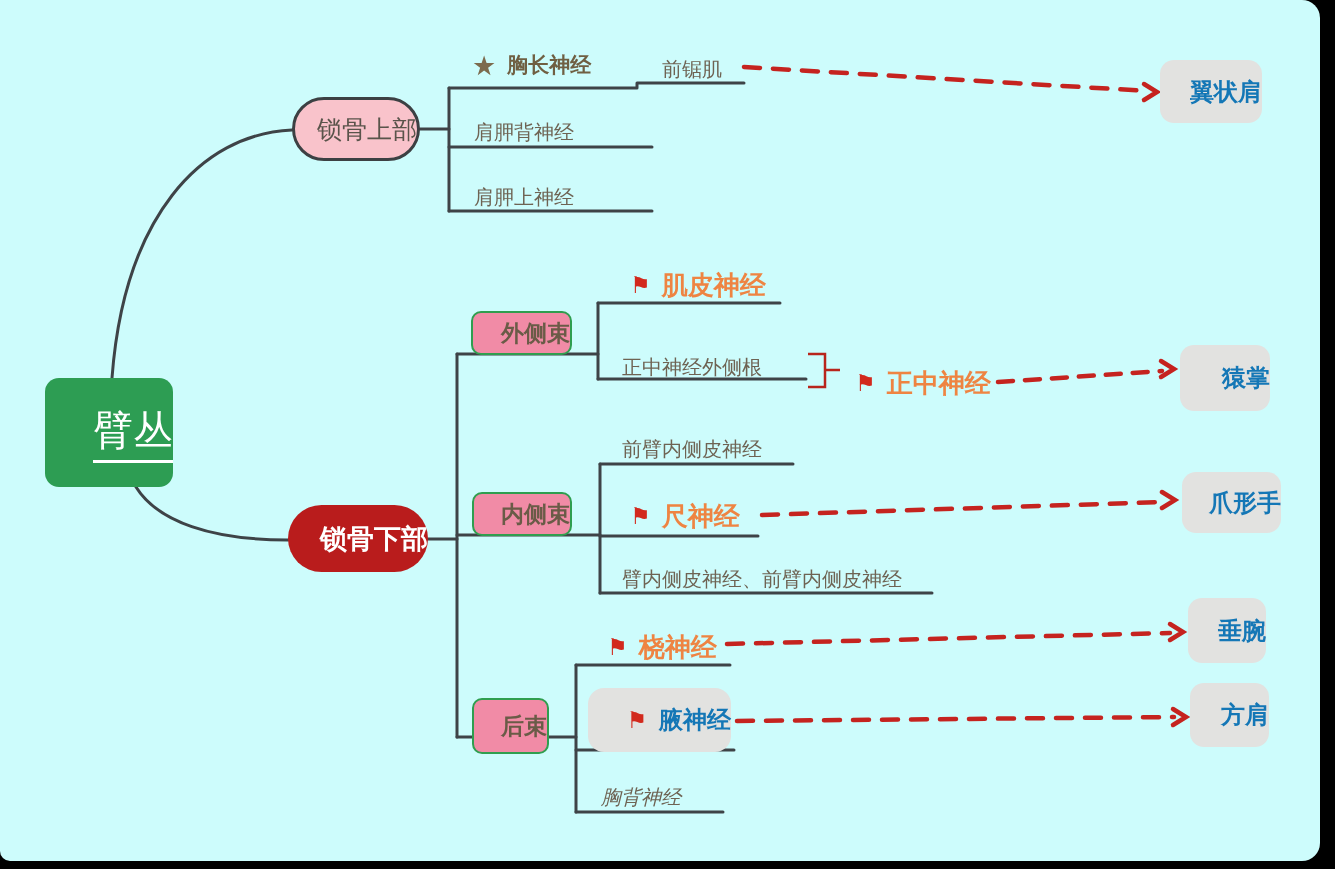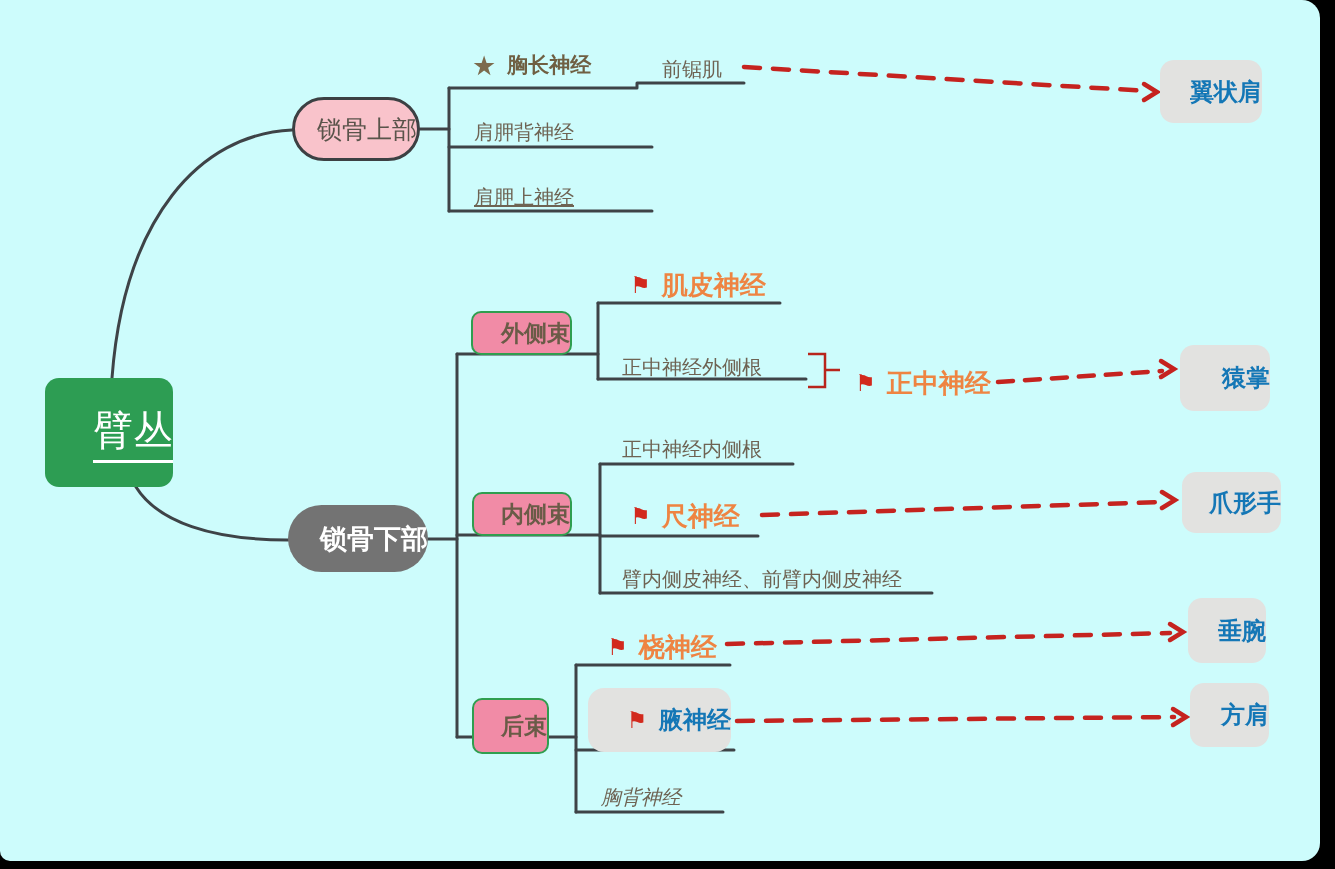--- a/index.html
+++ b/index.html
@@ -24,21 +24,21 @@
     color:#fff;font-size:40px;font-weight:400;
   }
   .root-node span{border-bottom:3px solid #fff;padding-bottom:2px;}
   .supra-node{
     left:292px;top:97px;width:128px;height:64px;
     background:#f9c3cb;border:3px solid #3c4043;border-radius:32px;
     color:#5a544b;font-size:25px;
   }
   .infra-node{
     left:288px;top:505px;width:140px;height:67px;
-    background:#737373;border-radius:34px;
+    background:#b91c1c;border-radius:34px;
     color:#fff;font-size:27px;font-weight:bold;
   }
   .cord-node{
     background:#f18ba6;border:2.5px solid #2f9e4f;border-radius:10px;
     color:#6a5b47;font-size:23px;font-weight:bold;
   }
   .cord-lateral{left:471px;top:311px;width:101px;height:44px;}
   .cord-medial{left:472px;top:492px;width:100px;height:44px;}
   .cord-posterior{left:472px;top:698px;width:77px;height:56px;}
   .outcome{
@@ -59,21 +59,21 @@
     display:flex;align-items:center;gap:11px;white-space:nowrap;
     color:#6e6353;font-size:20px;
   }
   .nerve-orange{color:#ee8442;font-size:26px;font-weight:bold;}
   .label-bold-brown{color:#6f5f42;font-size:21px;font-weight:bold;}
   .flag-icon{color:#d2291d;font-size:23px;line-height:1;}
   .star-icon{color:#7c6b4e;font-size:27px;line-height:1;}
   .lbl-long-thoracic{left:472px;top:51px;}
   .lbl-serratus{left:662px;top:56px;}
   .lbl-dorsal-scapular{left:474px;top:119px;}
-  .lbl-suprascapular{left:474px;top:184px;text-decoration:underline;}
+  .lbl-suprascapular{left:474px;top:184px;}
   .lbl-musculocutaneous{left:630px;top:268px;}
   .lbl-median-lateral-root{left:622px;top:354px;}
   .lbl-median{left:855px;top:366px;}
   .lbl-median-medial-root{left:622px;top:436px;}
   .lbl-ulnar{left:630px;top:499px;}
   .lbl-medial-cutaneous{left:622px;top:566px;align-items:flex-end;}
   .lbl-radial{left:607px;top:630px;}
   .lbl-thoracodorsal{left:601px;top:784px;font-style:italic;}
 </style>
 </head>
@@ -174,21 +174,21 @@
   <div class="abs label lbl-median-lateral-root">
     <span>正中神经外侧根</span>
   </div>
 
   <div class="abs label lbl-median">
     <span class="flag-icon">⚑</span>
     <span class="nerve-orange">正中神经</span>
   </div>
 
   <div class="abs label lbl-median-medial-root">
-    <span>正中神经内侧根</span>
+    <span>前臂内侧皮神经</span>
   </div>
 
   <div class="abs label lbl-ulnar">
     <span class="flag-icon">⚑</span>
     <span class="nerve-orange">尺神经</span>
   </div>
 
   <div class="abs label lbl-medial-cutaneous">
     <span>臂内侧皮神经、前臂内侧皮神经</span>
   </div>

